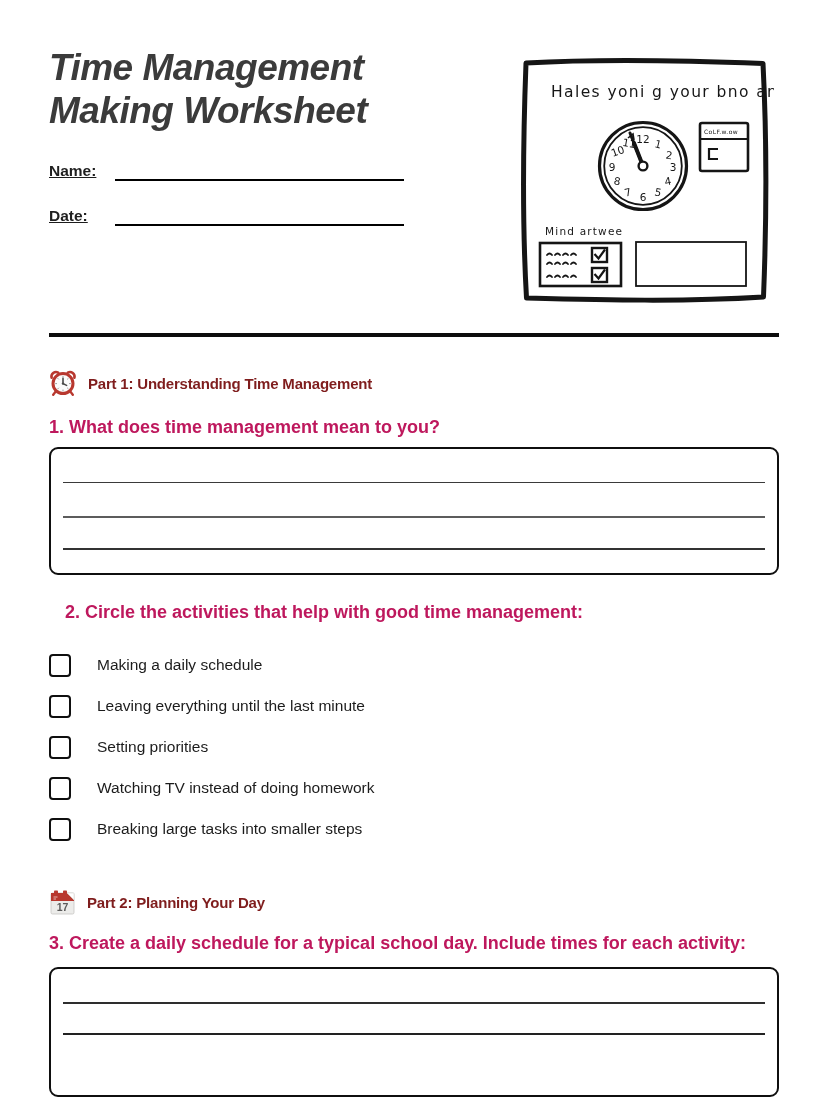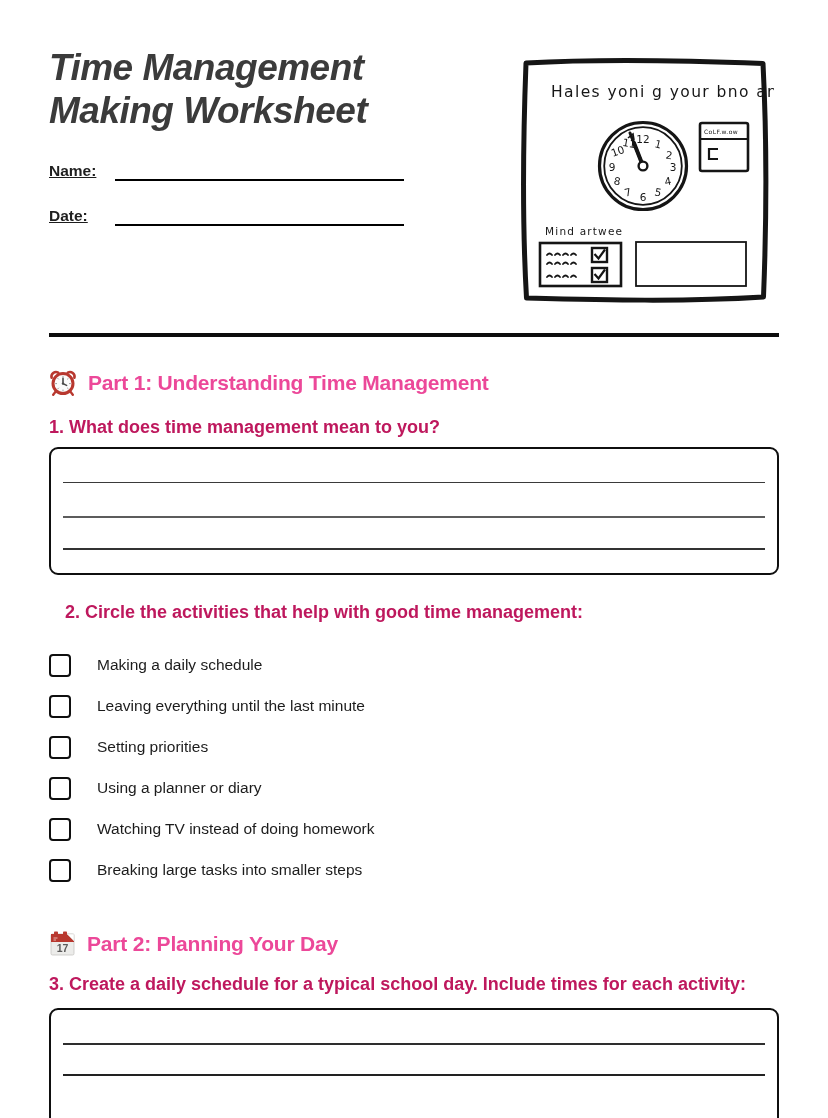--- a/index.html
+++ b/index.html
@@ -15,21 +15,21 @@
   .field-line { width: 289px; border-bottom: 2px solid #000; height: 20px; font-size: 14px; }
 
   
   .illustration { position: absolute; top: 54px; left: 515px; width: 259px; height: 253px; }
 
   
   .divider { height: 4px; background: #0d0d0d; margin-top: 107px; }
 
   
   .section-heading { display: flex; align-items: center; gap: 11px; margin-top: 32px; }
-  .section-heading .txt { font-size: 21px; font-weight: 700; color: #ec4899; letter-spacing: -0.2px; }
+  .section-heading .txt { font-size: 15px; font-weight: 700; color: #7f1d1d; letter-spacing: -0.2px; }
   .section-icon { flex: 0 0 auto; display: inline-flex; }
 
   .question { margin-top: 20px; font-size: 18px; font-weight: 700; color: #be185d; }
 
   
   .answer-box { position: relative; margin-top: 9px; border: 2.5px solid #0f0f0f; border-radius: 9px; height: 128px; background: #fff; }
   .answer-box .write-line { position: absolute; left: 12px; right: 12px; }
   .answer-box .l1 { top: 33px; border-top: 1.6px solid #3a3a3a; }
   .answer-box .l2 { top: 67px; border-top: 2.4px solid #5c5c5c; }
   .answer-box .l3 { top: 99px; border-top: 2px solid #333333; }
@@ -169,24 +169,20 @@
     <div class="check-row">
       <span class="checkbox"></span>
       <span class="check-label">Leaving everything until the last minute</span>
     </div>
     <div class="check-row">
       <span class="checkbox"></span>
       <span class="check-label">Setting priorities</span>
     </div>
     <div class="check-row">
       <span class="checkbox"></span>
-      <span class="check-label">Using a planner or diary</span>
-    </div>
-    <div class="check-row">
-      <span class="checkbox"></span>
       <span class="check-label">Watching TV instead of doing homework</span>
     </div>
     <div class="check-row">
       <span class="checkbox"></span>
       <span class="check-label">Breaking large tasks into smaller steps</span>
     </div>
   </div>
 
   <div class="section-heading part2-heading">
     <span class="section-icon">

